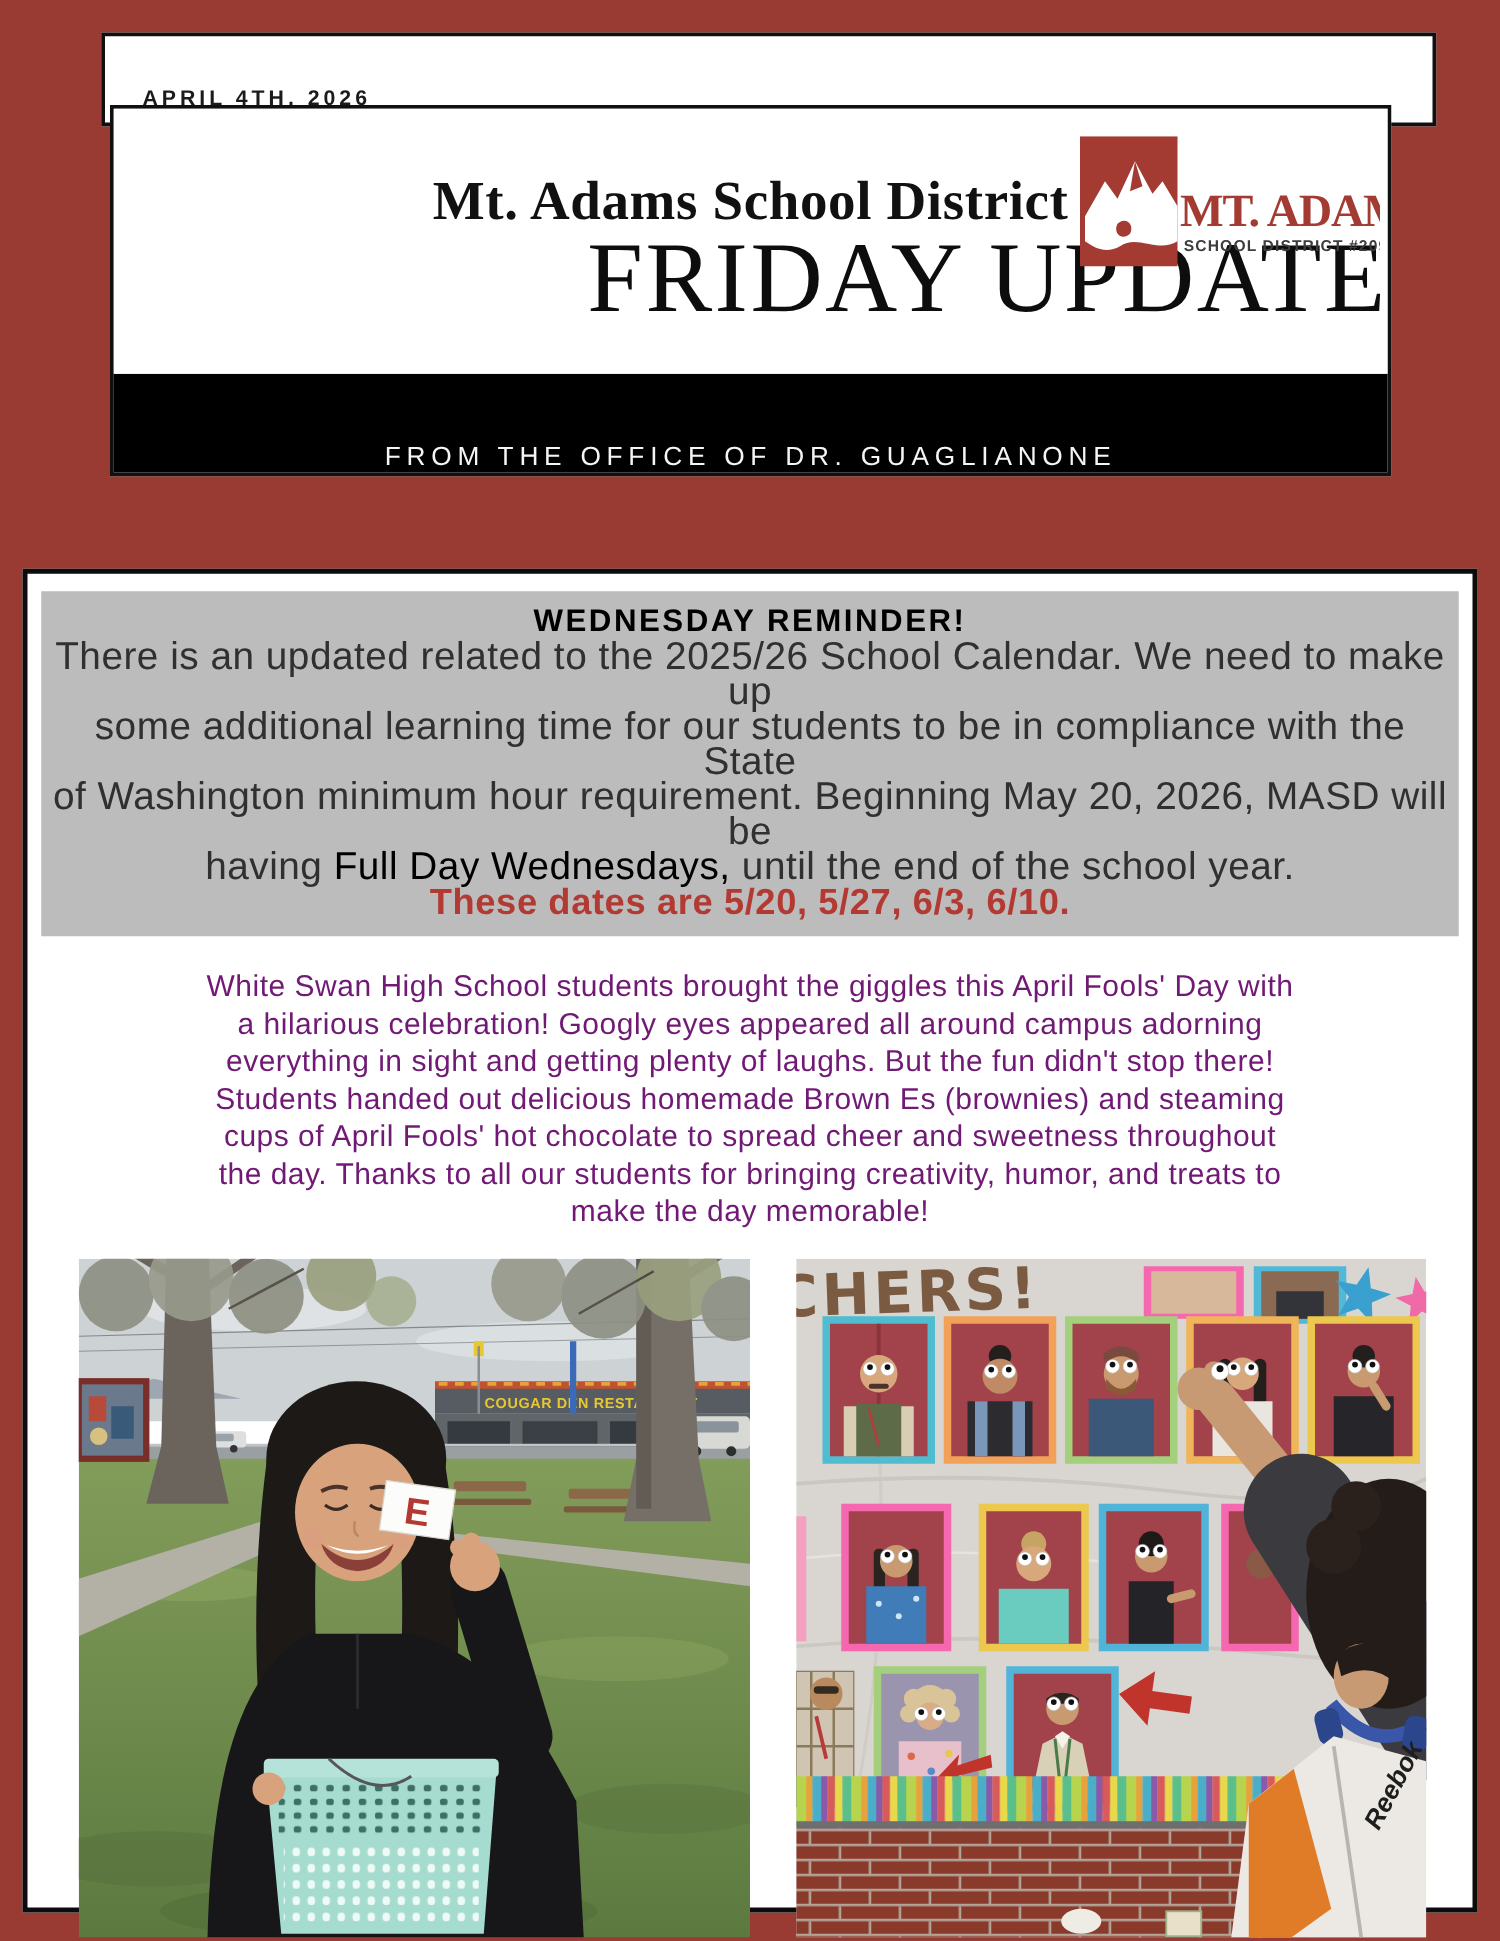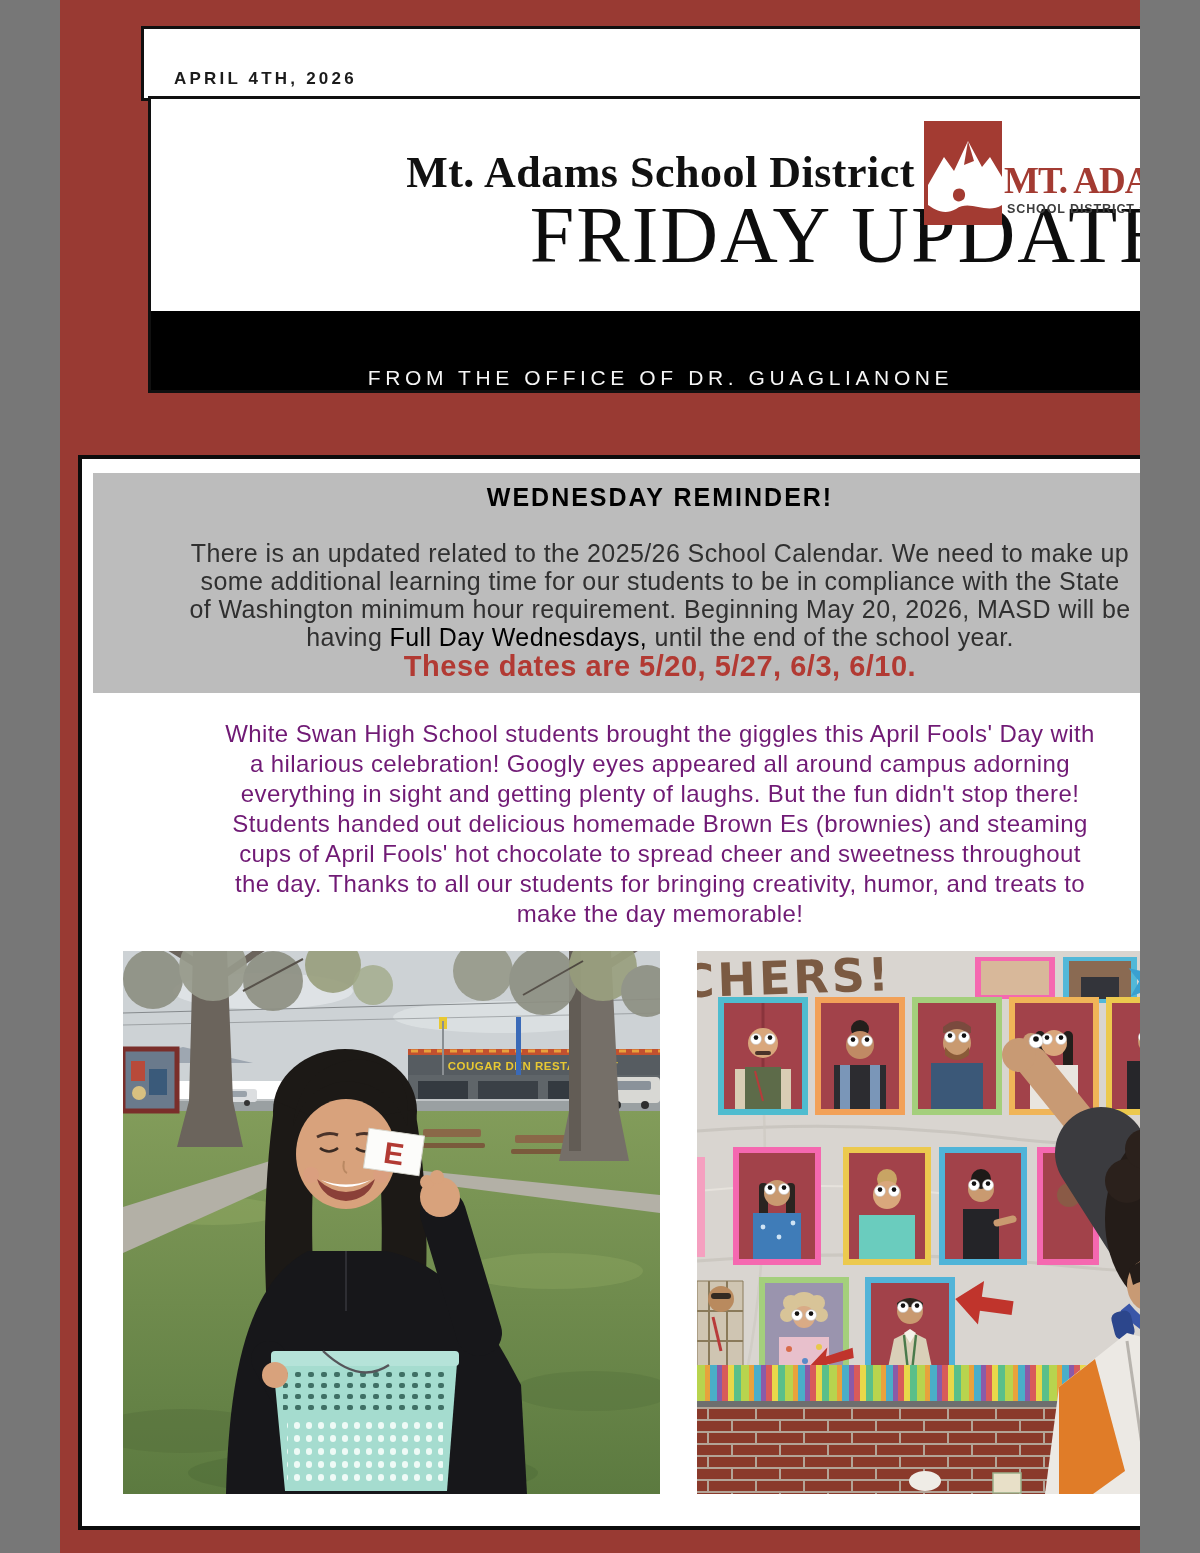--- a/index.html
+++ b/index.html
@@ -1,36 +1,36 @@
 <!DOCTYPE html>
 <html style="--page-bg: #993a33; --accent-red: #b23a33; --reminder-bg: #bcbcbc; --bar-black: #000000;"><head>
 <meta charset="utf-8">
 <style>
   :root{
     --page-bg:#993a33; --accent-red:#b23a33; --reminder-bg:#bcbcbc; --bar-black:#000000;
   }
   html,body{margin:0;padding:0;}
   body{background:#777;}
   .page{
-    position:relative; width:1080px; height:1553px; margin:0 auto;
+    position:relative; width:1200px; height:1553px; margin:0 auto;
     background:var(--page-bg,#993a33); overflow:hidden;
     font-family:"Liberation Sans", sans-serif;
   }
   
   .date-bar{
     position:absolute; left:81px; top:26px; width:1032px; height:60px;
     background:#ffffff; border:3px solid #101010;
     display:flex; align-items:flex-end; padding:0 0 9px 30px; box-sizing:content-box;
   }
   .date-bar .date-text{
     font-size:17px; font-weight:800; letter-spacing:3.2px; color:#1b1b1b;
   }
   
   .header-box{
-    position:absolute; left:88px; top:96px; width:1019px; height:291px;
+    position:absolute; left:88px; top:84px; width:1019px; height:291px;
     border:3px solid #101010; background:#ffffff;
   }
   .header-main{
     position:relative; height:212px; background:#ffffff; text-align:center;
   }
   .district-name{
     font-family:"Liberation Serif", serif; font-weight:700;
     font-size:44px; color:#111; margin:0; padding-top:52px; line-height:1.0;
     letter-spacing:0.5px;
   }
@@ -53,21 +53,21 @@
     background:#ffffff; border:4px solid #0c0c0c;
   }
   .reminder{
     margin:14px 11px 0 11px; background:var(--reminder-bg,#bcbcbc);
     padding:10px 8px 12px; text-align:center;
   }
   .reminder-heading{
     font-size:25px; font-weight:700; letter-spacing:2px; color:#000000; line-height:28px;
   }
   .reminder-body{
-    font-size:25px; color:#303030; line-height:28px; letter-spacing:0.4px; white-space:pre-line;margin-top:28px;
+    font-size:31px; color:#303030; line-height:28px; letter-spacing:0.4px; white-space:pre-line;
   }
   .reminder-body .bold{ font-weight:400; color:#000000; }
   .reminder-dates{
     font-size:29px; font-weight:700; color:var(--accent-red,#b23a33); line-height:30px; letter-spacing:0.5px;
   }
   .article{
     margin:26px 10px 0; text-align:center; font-size:24px; line-height:30px;
     color:#701a75; letter-spacing:0.4px; white-space:pre-line;
   }
   .photos{

